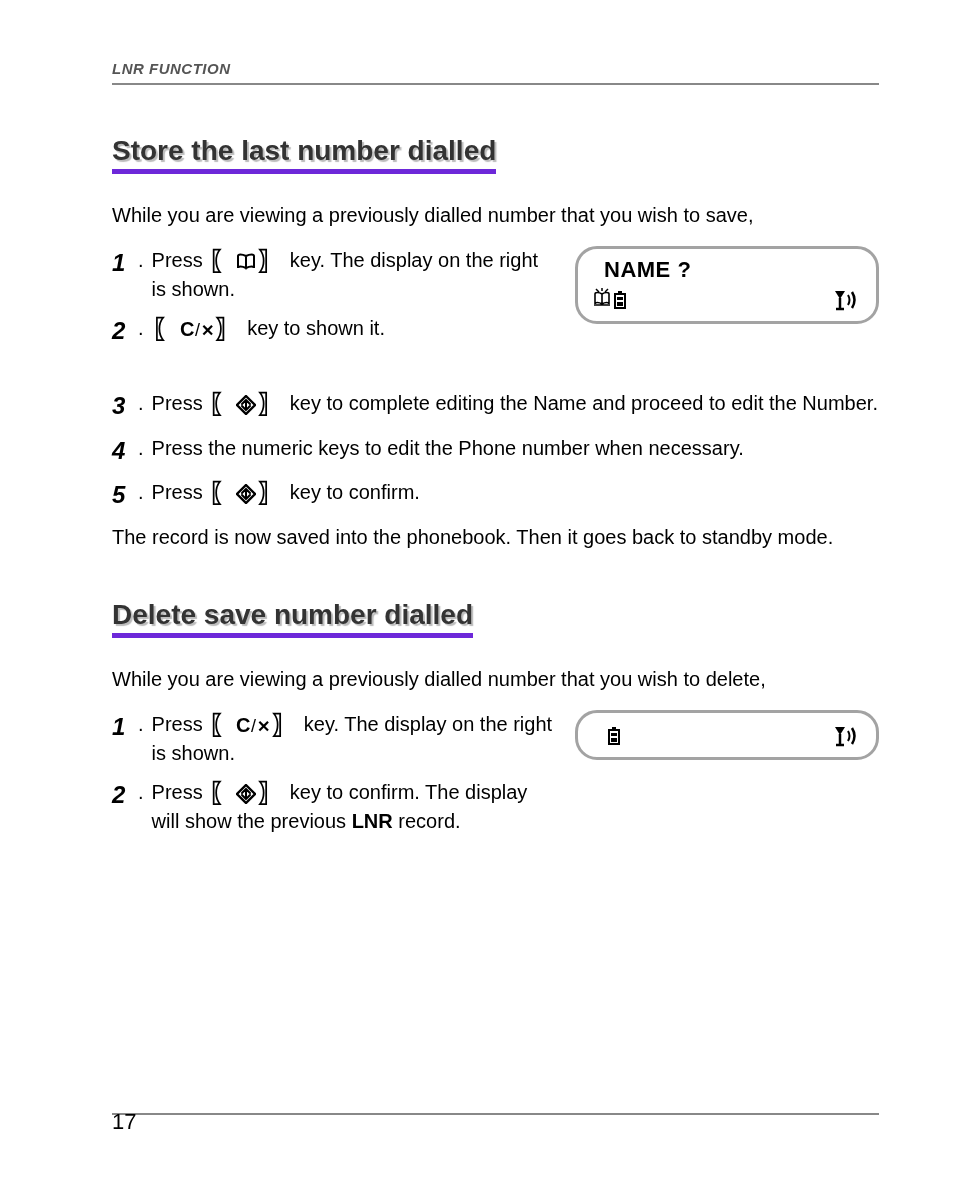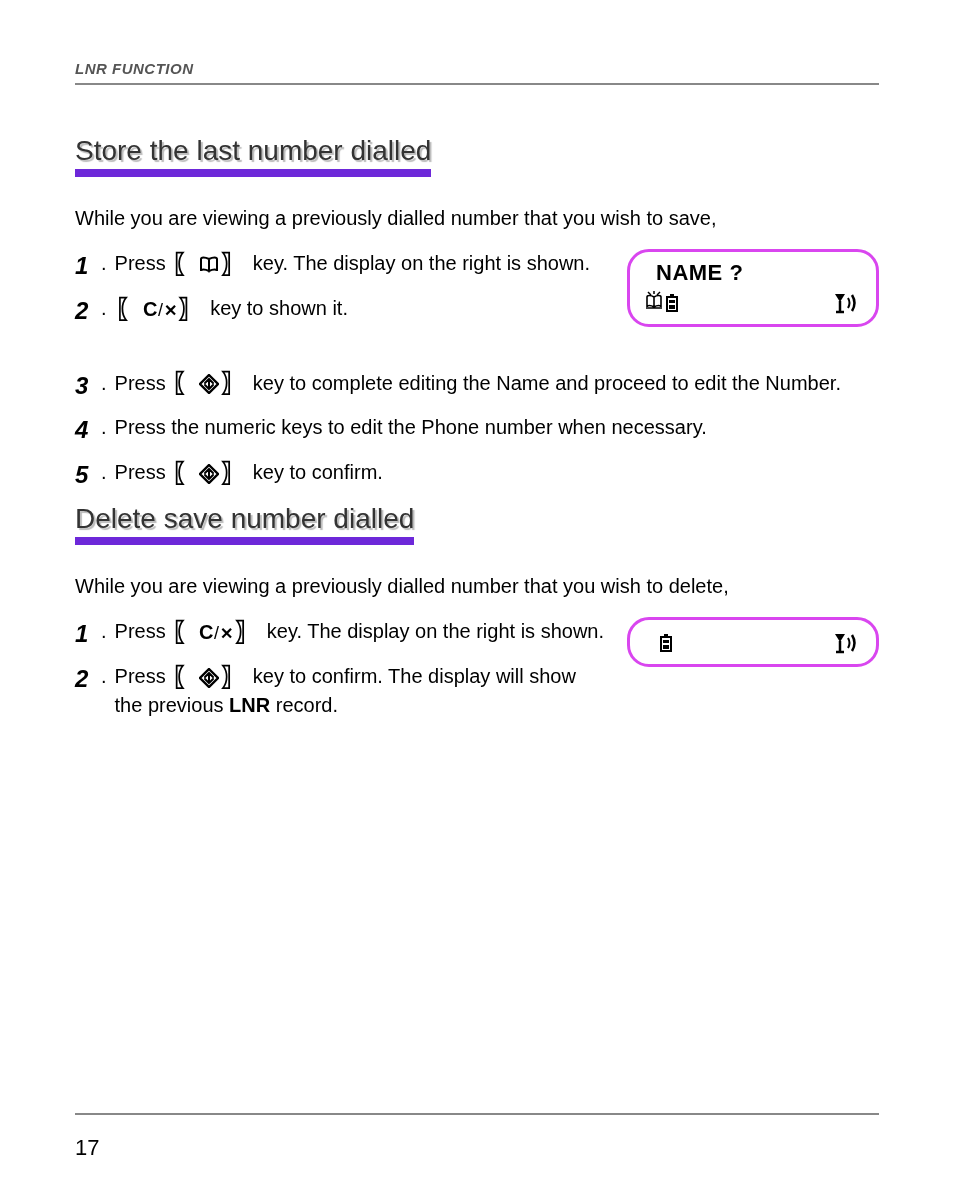--- a/index.html
+++ b/index.html
@@ -1,34 +1,34 @@
 <!DOCTYPE html>
 <html><head>
 <meta charset="utf-8">
 <style>
   * { box-sizing: border-box; margin: 0; padding: 0; }
   html, body { width: 954px; height: 1185px; background: #fff; font-family: Arial, Helvetica, sans-serif; color: #000; }
-  .page { padding: 60px 75px 40px 75px; position: relative; height: 100%; }
+  .page { padding: 60px 75px 40px 75px; position: relative; height: 100%; margin-left: 37px; }
   .running-head { font-size: 15px; font-weight: bold; font-style: italic; letter-spacing: 0.5px; color: #555; margin-bottom: 6px; }
   .hr { border: none; border-top: 2px solid #888; margin-bottom: 50px; }
   .footer-hr { border: none; border-top: 2px solid #888; position: absolute; left: 75px; right: 75px; bottom: 70px; }
-  .page-num { position: absolute; left: 75px; bottom: 24px; font-size: 22px; }
-  .section-title { font-size: 28px; font-weight: normal; color: #333; text-shadow: 2px 2px 1px #bbb; border-bottom: 8px solid #6d28d9; display: inline-block; padding-bottom: 2px; margin-bottom: 28px; }
+  .page-num { position: absolute; left: 75px; bottom: 50px; font-size: 22px; }
+  .section-title { font-size: 28px; font-weight: bold; color: #333; text-shadow: 2px 2px 1px #bbb; border-bottom: 5px solid #6d28d9; display: inline-block; padding-bottom: 2px; margin-bottom: 28px; }
   .intro { font-size: 20px; margin-bottom: 18px; line-height: 1.3; }
   .row { display: flex; align-items: flex-start; gap: 20px; margin-bottom: 26px; }
   .steps { list-style: none; flex: 1; }
   .steps li { display: flex; font-size: 20px; line-height: 1.45; margin-bottom: 10px; }
   .num { font-weight: bold; font-style: italic; font-size: 24px; width: 26px; flex-shrink: 0; }
   .dot { margin-right: 8px; }
   .step-body { flex: 1; }
   .key { display: inline-flex; align-items: center; vertical-align: middle; }
   .brk { font-weight: 900; font-size: 26px; line-height: 0; position: relative; top: -1px; }
   .key svg, .key .glyph { margin: 0 2px; }
   .closing { font-size: 20px; line-height: 1.4; margin-bottom: 48px; }
-  .lcd { width: 252px; flex-shrink: 0; border: 3px solid #d946ef; border-radius: 22px; padding: 8px 16px 6px 16px; font-family: Arial, sans-serif; }
+  .lcd { width: 304px; flex-shrink: 0; border: 3px solid #a3a3a3; border-radius: 22px; padding: 8px 16px 6px 16px; font-family: Arial, sans-serif; }
   .lcd-label { font-size: 22px; font-weight: bold; letter-spacing: 0.5px; margin-left: 10px; margin-bottom: 2px; }
   .lcd-icons { display: flex; align-items: center; justify-content: space-between; height: 30px; }
   .lcd-left { display: flex; align-items: center; gap: 2px; }
   .note { font-size: 20px; line-height: 1.4; margin-left: 36px; }
   .note-label { font-weight: bold; font-style: italic; }
   .steps-block { margin-bottom: 4px; }
   .sec2 { margin-top: 10px; }
 </style>
 </head>
 <body>
@@ -160,20 +160,21 @@
               <svg width="20" height="20">
                 <use href="#icon-diamond"></use>
               </svg>
               <span class="brk">〗</span>
             </span>
           <span> key to confirm.</span>
         </span>
       </li>
     </ol>
 
+    <div class="closing">The record is now saved into the phonebook. Then it goes back to standby mode.</div>
   </div>
 
   <div class="sec2">
     <div class="section-title">Delete save number dialled</div>
     <div class="intro">While you are viewing a previously dialled number that you wish to delete,</div>
 
     <div class="row">
       <ol class="steps steps-block">
         <li>
           <span class="num">1</span>

